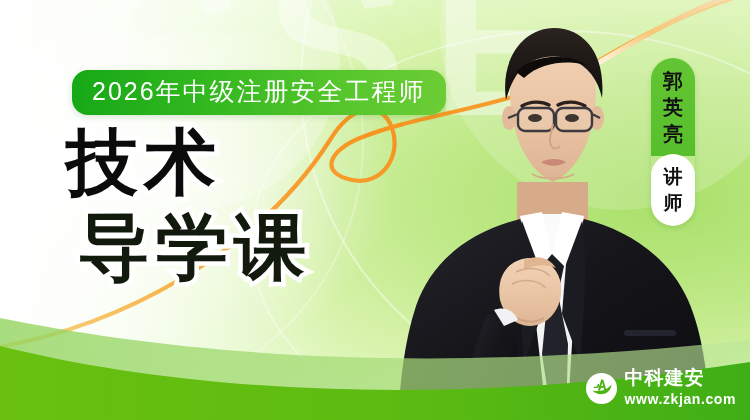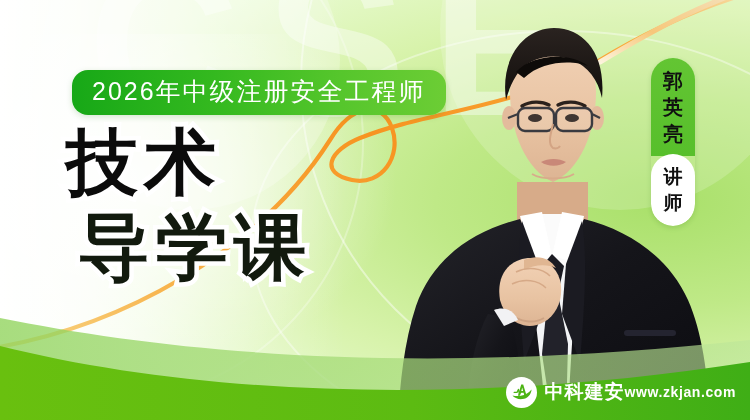--- a/index.html
+++ b/index.html
@@ -135,21 +135,21 @@
   .logo{
     position:absolute;right:14px;bottom:12px;
     display:flex;align-items:center;gap:7px;
   }
   .logo-mark{
     width:31px;height:31px;border-radius:50%;
     background:#ffffff;
     display:flex;align-items:center;justify-content:center;
     flex:none;
   }
-  .logo-text{display:flex;flex-direction:row;justify-content:space-between;}
+  .logo-text{display:flex;flex-direction:column;justify-content:space-between;}
   .logo-name{
     color:#ffffff;font-size:19px;font-weight:700;
     letter-spacing:1px;line-height:1.08;white-space:nowrap;
   }
   .logo-url{
     color:#ffffff;font-size:14px;font-weight:700;
     letter-spacing:.6px;line-height:1.3;white-space:nowrap;
     margin-top:1px;
   }
 </style>

